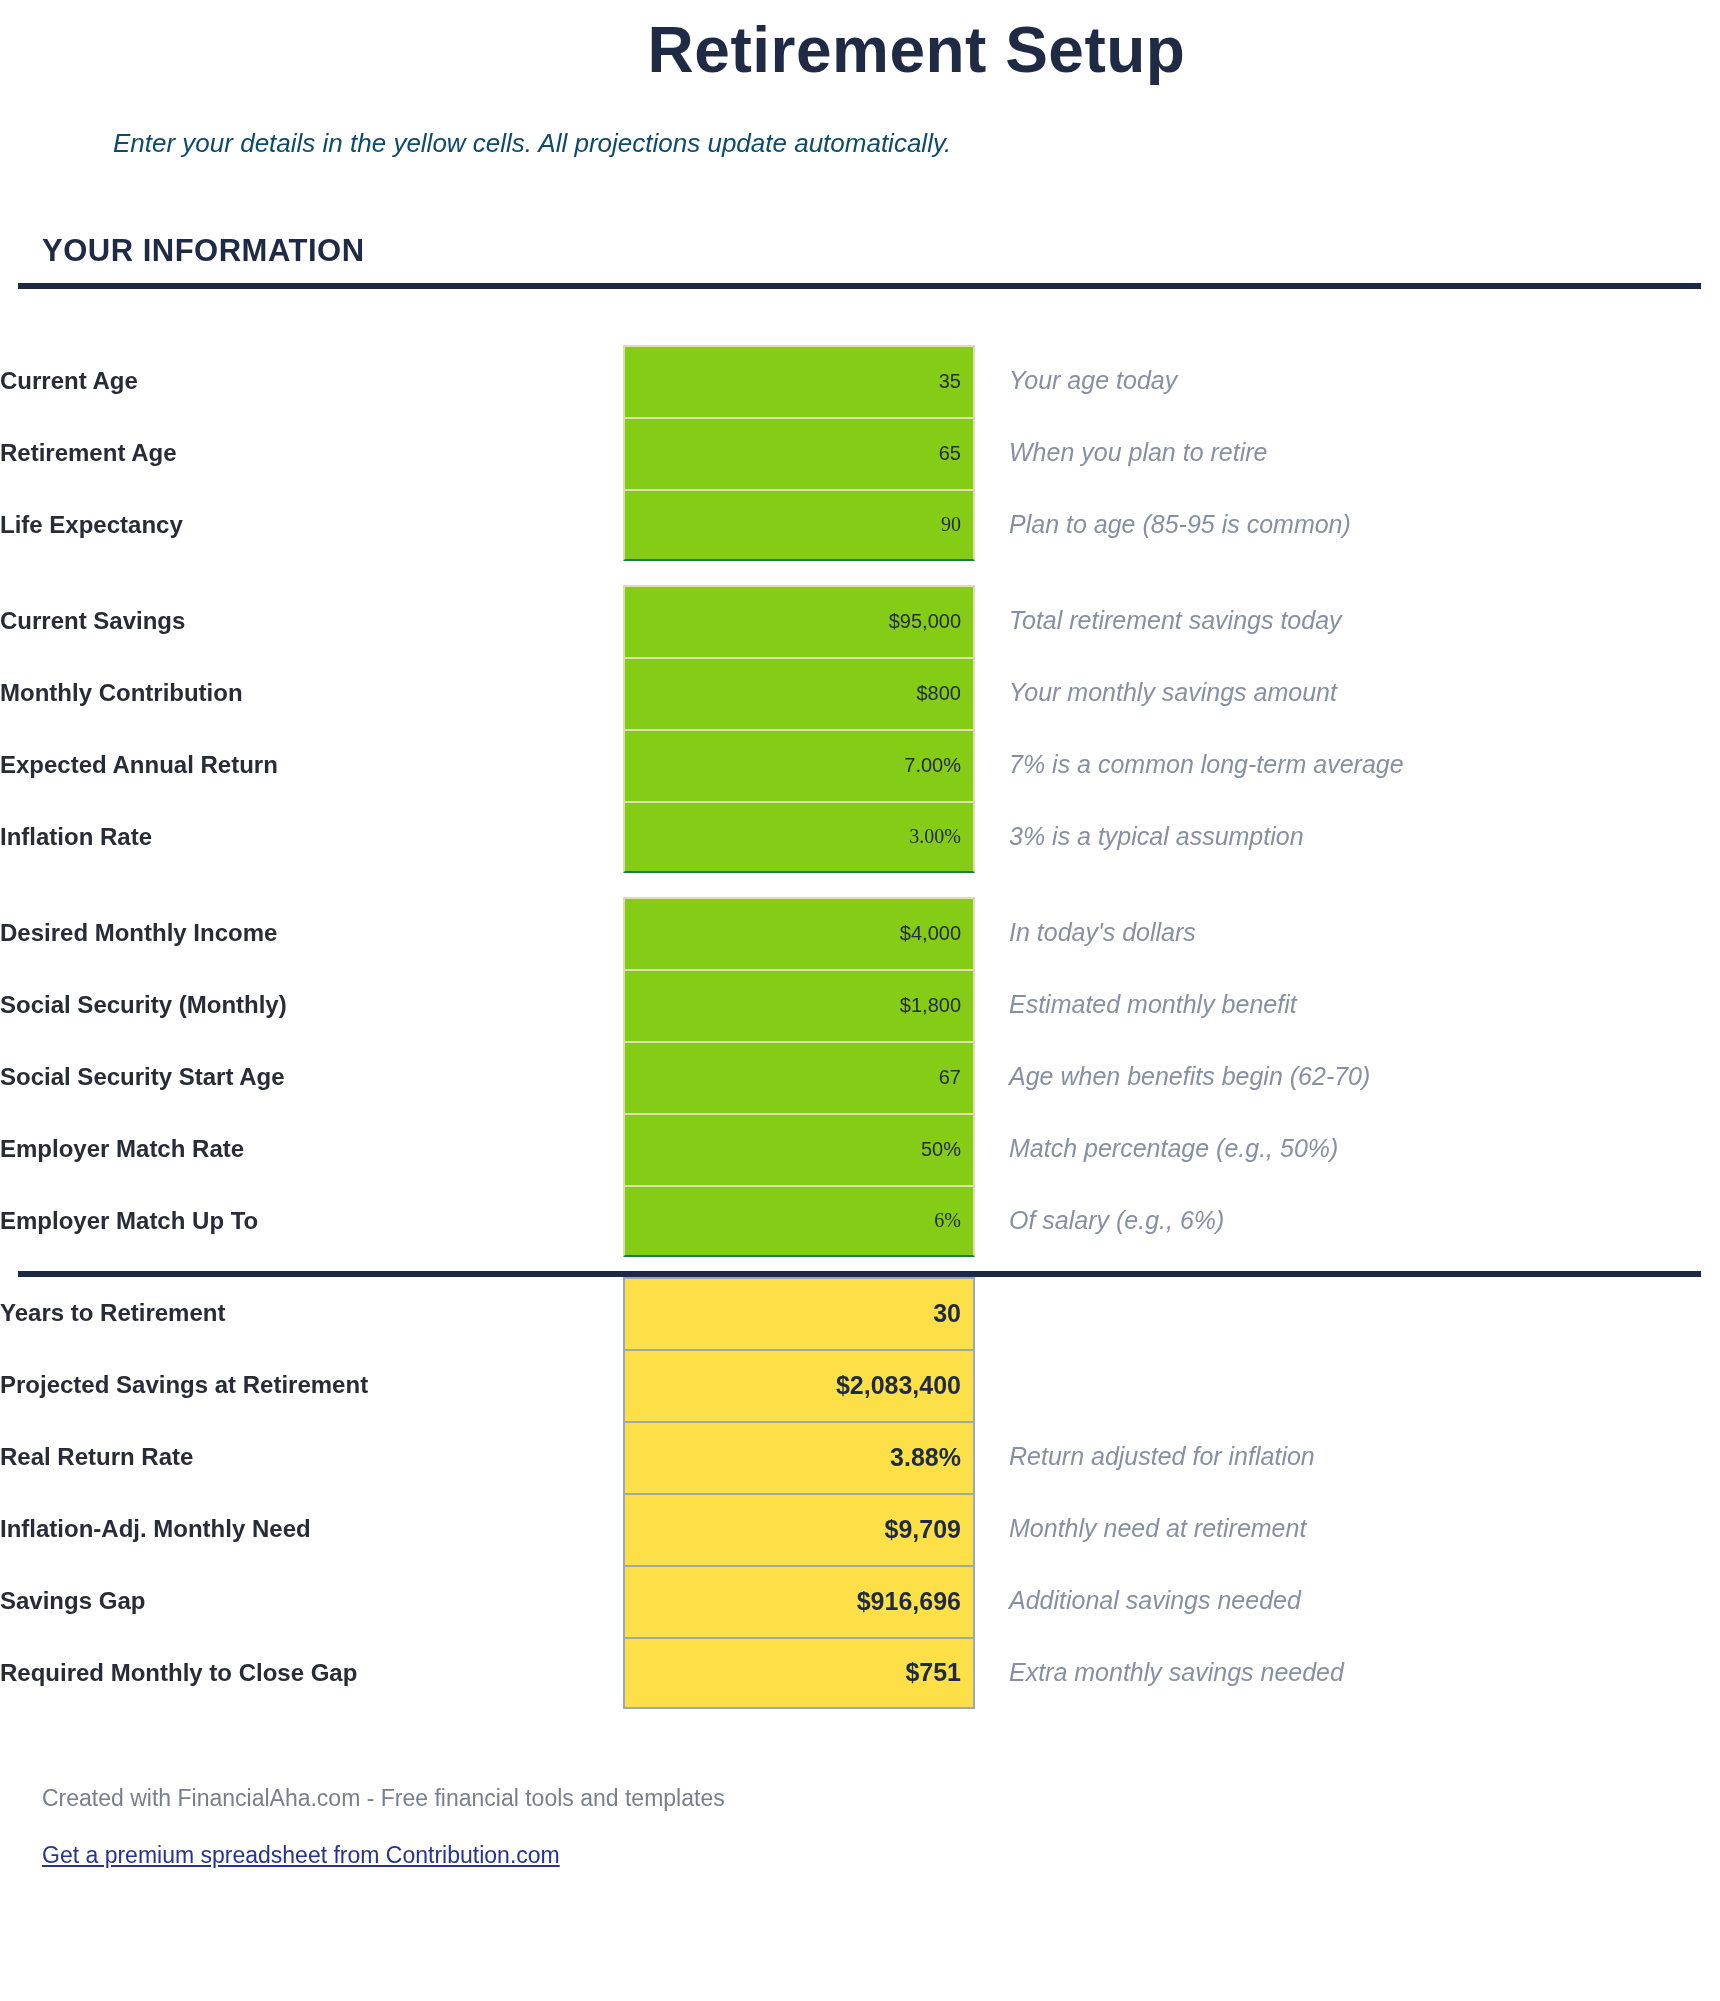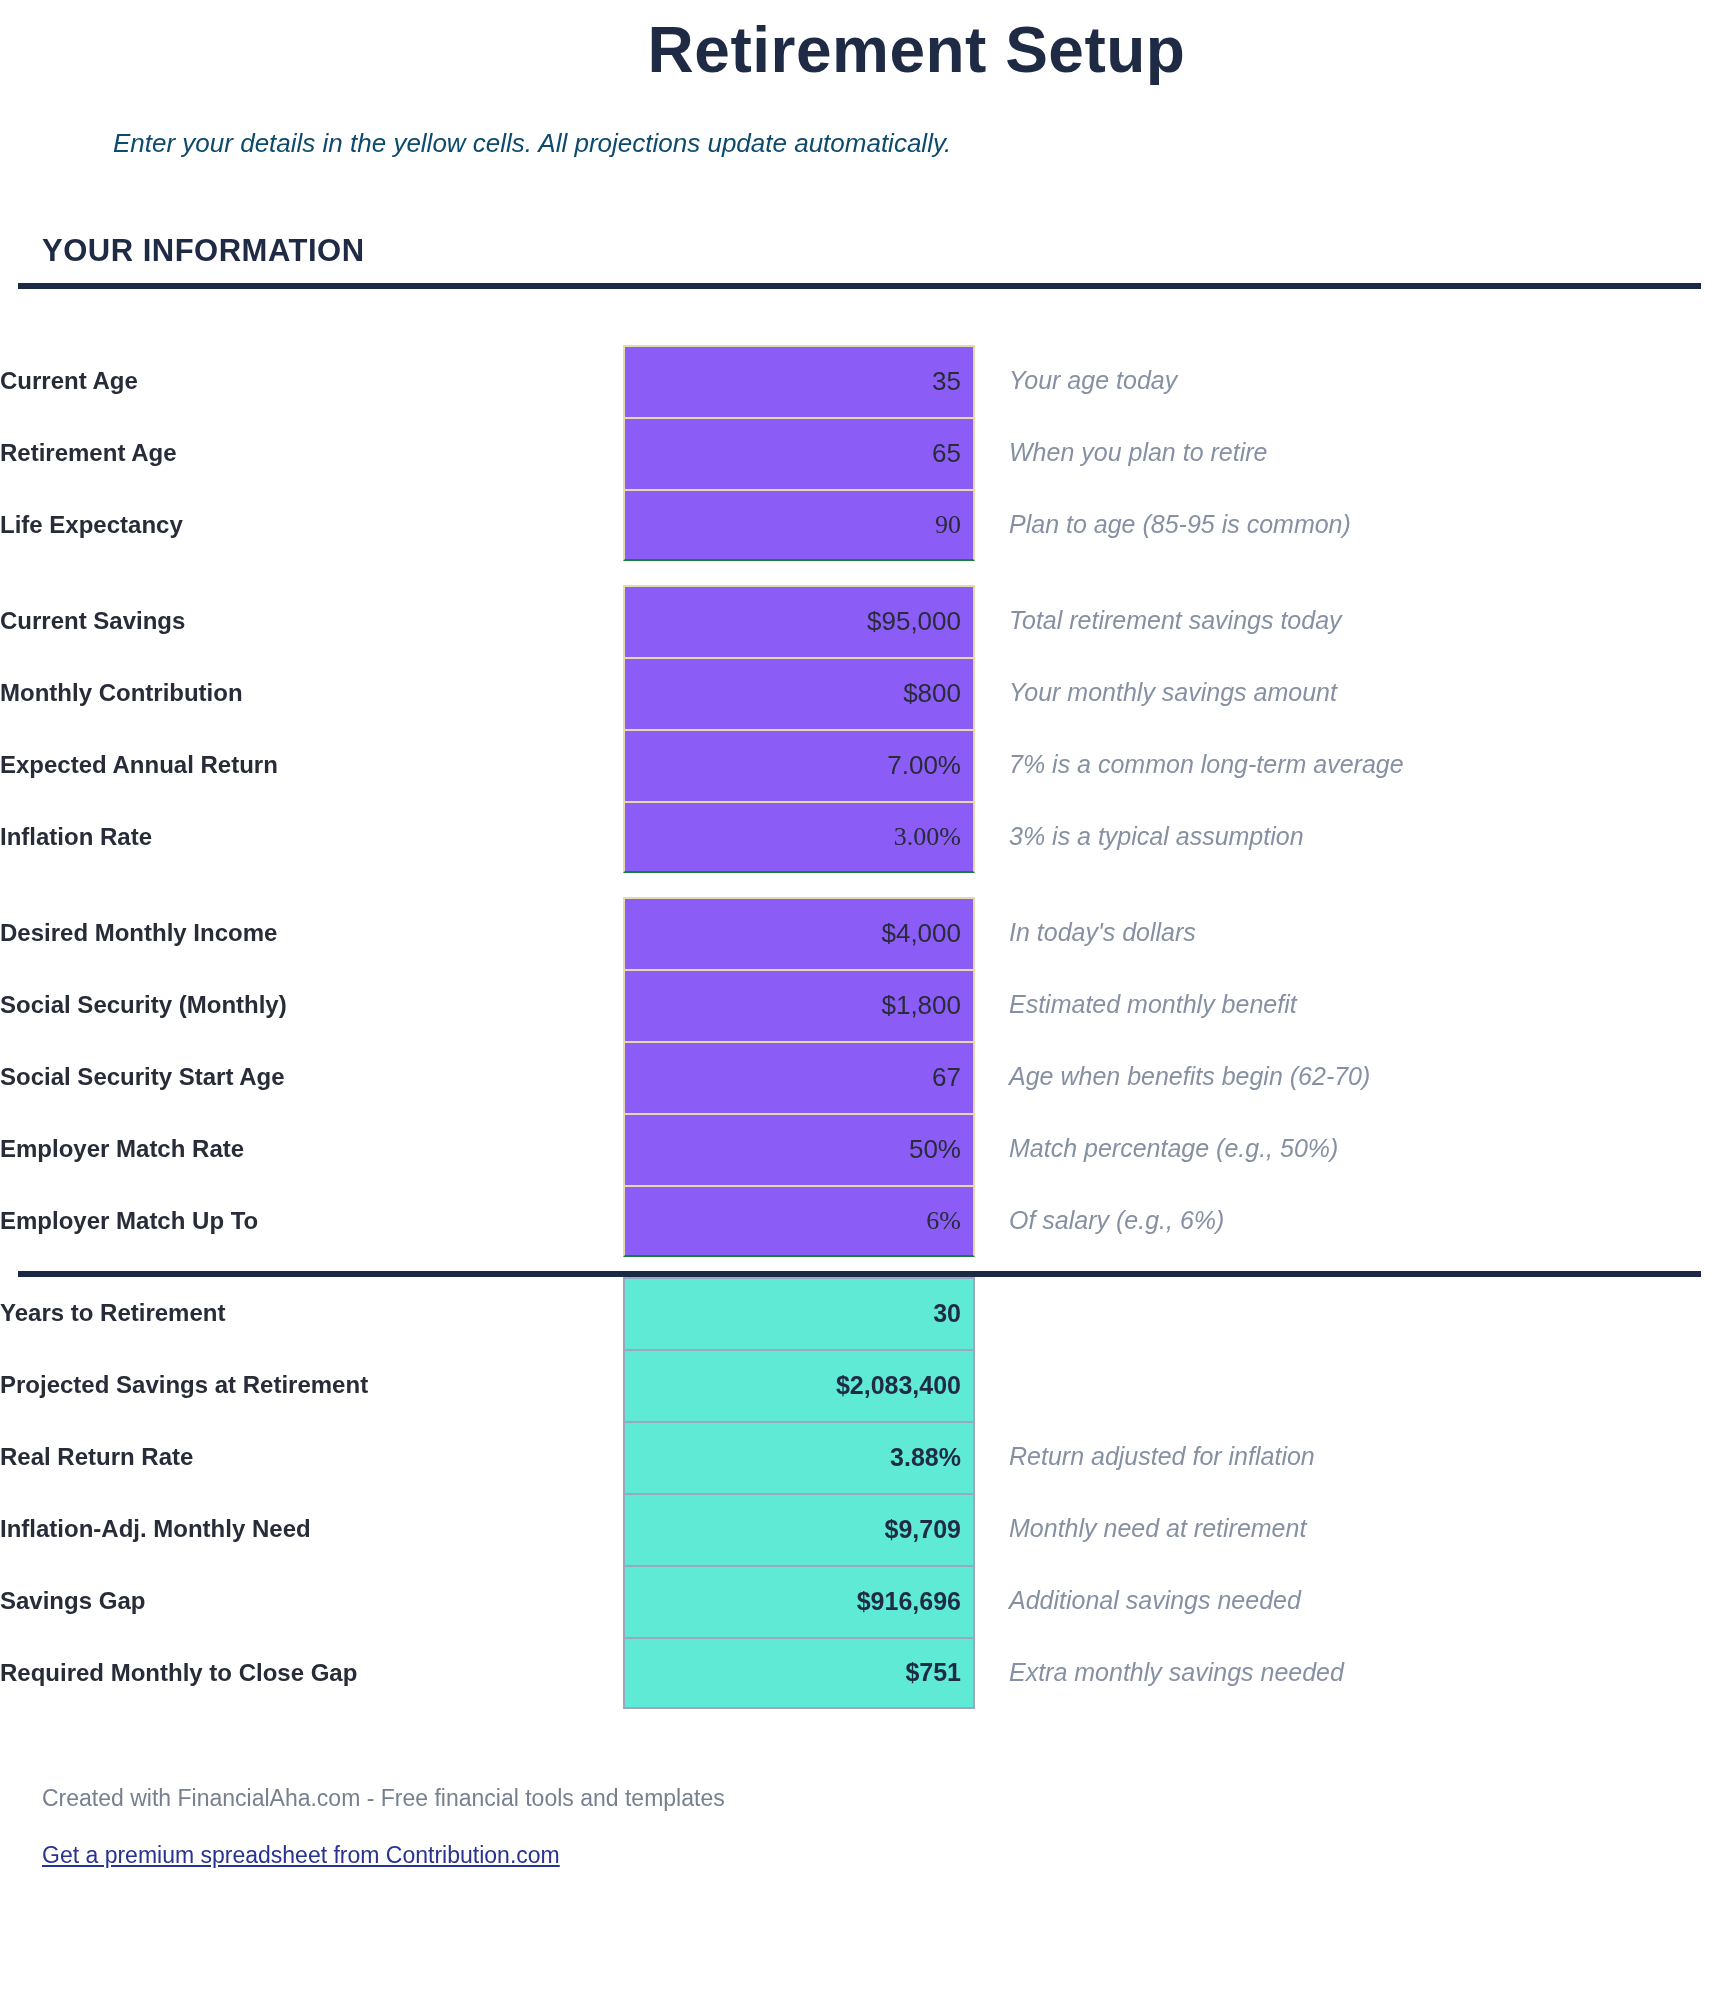--- a/index.html
+++ b/index.html
@@ -63,29 +63,29 @@
   }
   .cell {
     height: 100%;
     box-sizing: border-box;
     display: flex;
     align-items: center;
     justify-content: flex-end;
     padding-right: 12px;
   }
   .input-cell {
-    background: #8b5cf6;
+    background: #84cc16;
     border: 2px solid #e4dab2;
     border-bottom: none;
-    font-size: 26px;
+    font-size: 20px;
     color: #272c38;
   }
   .row:last-child .input-cell { border-bottom: 2px solid #15803d; font-family: Liberation Serif, serif; }
   .result-cell {
-    background: #5eead4;
+    background: #fde047;
     border: 2px solid #9da6ba;
     border-bottom: none;
     font-size: 25px;
     font-weight: bold;
     color: #1f2a44;
   }
   .row:last-child .result-cell { border-bottom: 2px solid #9da6ba; }
   .hint {
     font-size: 25px;
     font-style: italic;

